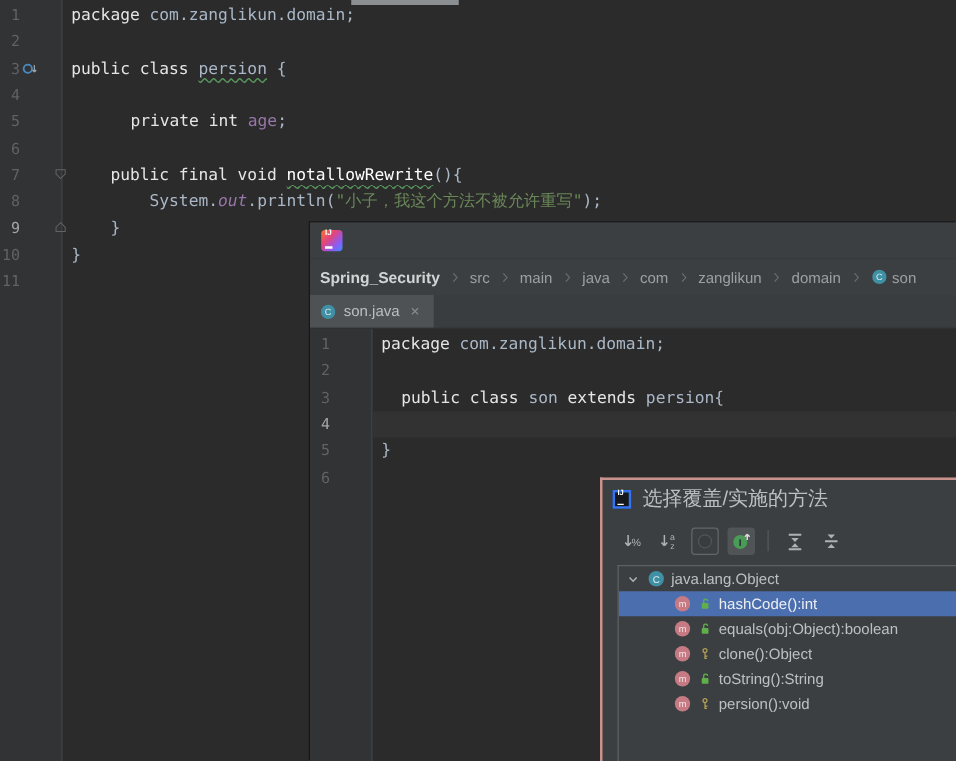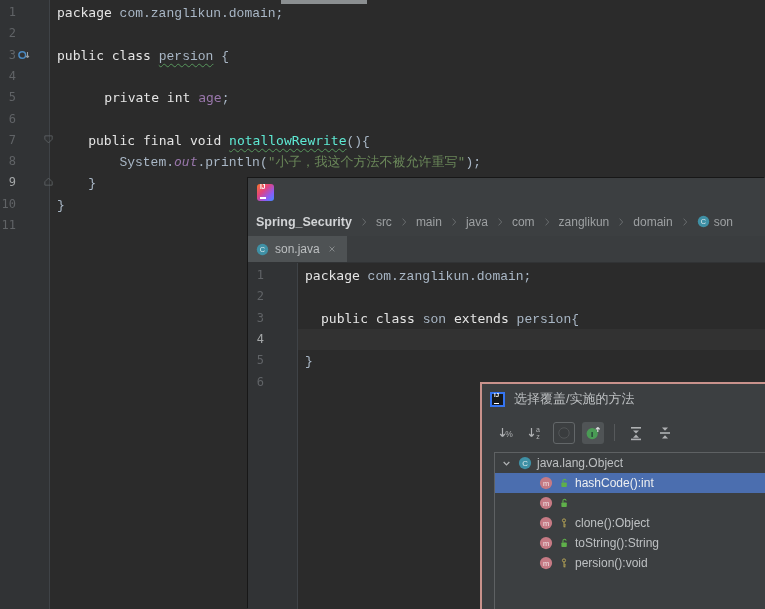--- a/index.html
+++ b/index.html
@@ -13,25 +13,25 @@
   
   .editor{position:absolute;}
   .gutter{position:absolute;left:0;top:0;bottom:0;width:49px;background:#313335;border-right:1px solid #3f4347;}
   .line-num{position:absolute;left:0;width:16px;text-align:right;font-family:"DejaVu Sans Mono",monospace;
             font-size:12px;line-height:15px;color:#606366;}
   .line-num.current{color:#a4a7a8;}
   .code-line{position:absolute;height:21px;}
   .gutter-icon{position:absolute;}
   .cur-line-band{position:absolute;background:#323232;height:21px;}
   .tk-k{color:#e5e5e5;}
-  .tk-p{color:#a9b7c6;font-family:Liberation Mono, monospace;}
+  .tk-p{color:#a9b7c6;}
   .tk-f{color:#9876aa;}
   .tk-fi{color:#9876aa;font-style:italic;}
   .tk-s{color:#6a8759;}
-  .tk-m{color:#5eead4;}
+  .tk-m{color:#ffffff;}
   .wavy{text-decoration-line:underline;text-decoration-style:wavy;text-decoration-color:#57965c;
         text-decoration-thickness:1px;text-underline-offset:3px;}
   
   #top-strip{position:absolute;left:281px;top:0;width:86px;height:4px;background:#8b8f91;}
   
   #inner-window{position:absolute;left:248px;top:178px;width:517px;height:431px;background:#2b2b2b;
                 box-shadow:-1px -1px 0 rgba(0,0,0,.45);}
   #inner-titlebar{position:absolute;left:0;top:0;right:0;height:29px;background:#3c3f41;
                   display:flex;align-items:center;padding-left:9px;gap:9px;box-sizing:border-box;}
   #inner-title{font-size:12.5px;color:#7f8486;}
@@ -43,21 +43,21 @@
   #tab-bar{position:absolute;left:0;top:58px;right:0;height:27px;background:#3a3d3f;
            border-bottom:1px solid #313335;box-sizing:border-box;}
   #son-tab{display:inline-flex;align-items:center;gap:6px;height:26px;padding:0 9px 0 8px;background:#4e5254;}
   #son-tab .tab-label{font-size:12px;color:#bcbfc1;}
   #inner-editor{position:absolute;left:0;top:85px;right:0;bottom:0;background:#2b2b2b;overflow:hidden;}
   
   #override-dialog{position:absolute;left:480px;top:382px;width:285px;height:227px;background:#3c3f41;
                    border-left:2px solid #c9928c;border-top:2px solid #c9928c;box-sizing:border-box;}
   #dialog-titlebar{position:absolute;left:0;top:0;right:0;height:30px;display:flex;align-items:center;
                    padding-left:8px;gap:9px;box-sizing:border-box;}
-  #dialog-title{font-size:13px;color:#bcbfc1;}
+  #dialog-title{font-size:16px;color:#bcbfc1;}
   #dialog-toolbar{position:absolute;left:0;top:30px;right:0;height:37px;display:flex;align-items:center;
                   padding-left:13px;gap:7px;box-sizing:border-box;}
   .tb-btn{width:22px;height:22px;display:flex;align-items:center;justify-content:center;border-radius:3px;box-sizing:border-box;}
   .tb-btn.outlined{border:1px solid #636769;}
   .tb-btn.pressed{background:#505456;}
   .tb-sep{width:1px;height:17px;background:#56595b;margin:0 3px;}
   #list-panel{position:absolute;left:12px;top:68px;right:0;bottom:0;
               border-top:1px solid #5e6163;border-left:1px solid #5e6163;background:#3c3f41;overflow:hidden;}
   .tree-row{display:flex;align-items:center;height:20px;gap:5px;padding-left:5px;box-sizing:border-box;}
   .tree-row.method{padding-left:44px;}
@@ -330,20 +330,21 @@
               <circle cx="8" cy="8" r="7" fill="#c57a84"></circle>
               <text x="8" y="11" font-size="8.5" font-family="Liberation Sans, sans-serif" fill="#f2e4e6" text-anchor="middle">m</text>
             </svg>
           </span>
           <span class="icon" style="width: 12px; height: 12px;">
             <svg viewBox="0 0 16 16">
               <rect x="4.5" y="7.2" width="7.2" height="6" rx="1" fill="#5fb04a"></rect>
               <path d="M6.6 7.2 V5.4 a2.1 2.1 0 0 1 4.2 -0.4" stroke="#5fb04a" stroke-width="1.4" fill="none"></path>
             </svg>
           </span>
+          <span class="tree-label">equals(obj:Object):boolean</span>
         </div>
         <div class="tree-row method">
           <span class="icon" style="width: 14px; height: 14px;">
             <svg viewBox="0 0 16 16">
               <circle cx="8" cy="8" r="7" fill="#c57a84"></circle>
               <text x="8" y="11" font-size="8.5" font-family="Liberation Sans, sans-serif" fill="#f2e4e6" text-anchor="middle">m</text>
             </svg>
           </span>
           <span class="icon" style="width: 12px; height: 12px;">
             <svg viewBox="0 0 16 16">

